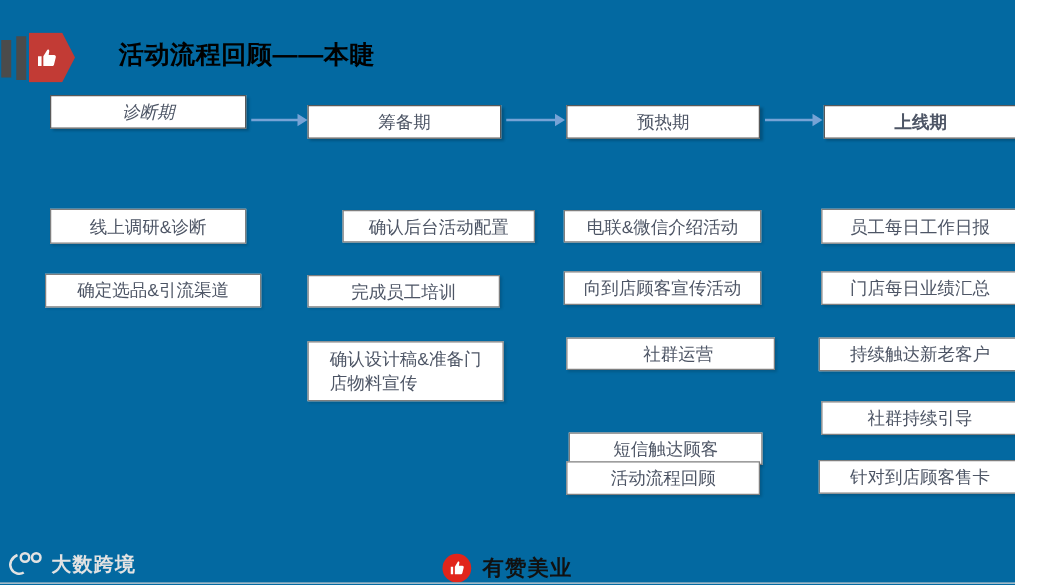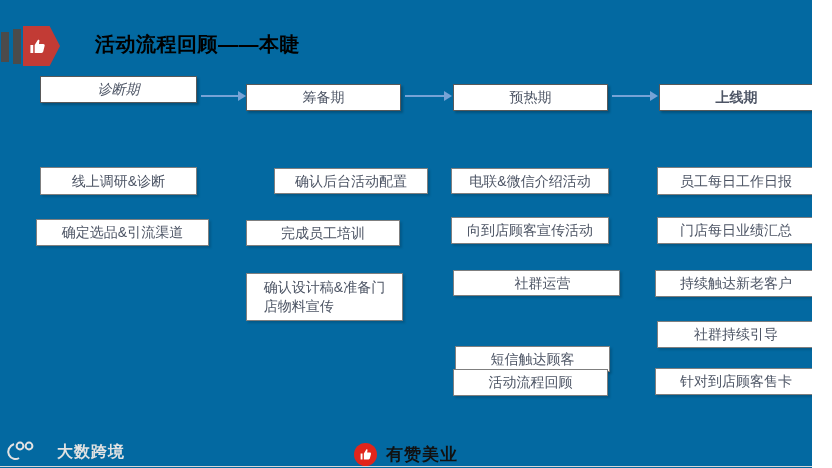--- a/index.html
+++ b/index.html
@@ -42,21 +42,21 @@
   .footer {
     position:absolute; left:0; right:0; top:443px; display:flex;
     align-items:flex-end; justify-content:center; gap:9px;
   }
   .brand-circle {
     width:23px; height:23px; border-radius:50%; background:#e1251b;
     display:flex; align-items:center; justify-content:center;
   }
   .brand-name { font-size:17px; font-weight:bold; color:#111111; letter-spacing:1px; }
   .watermark {
-    position:absolute; left:5px; top:440px; display:flex; align-items:center; gap:20px;
+    position:absolute; left:5px; top:440px; display:flex; align-items:center; gap:4px;
     color:#e2e2e2; font-size:16px; font-weight:bold; letter-spacing:1px;
   }
   .bottom-line { position:absolute; left:0; right:0; bottom:1px; height:1px; background:#d6d6d6; }
 </style>
 </head>
 <body>
 
 <div class="slide">
 
   <div class="hmark">

